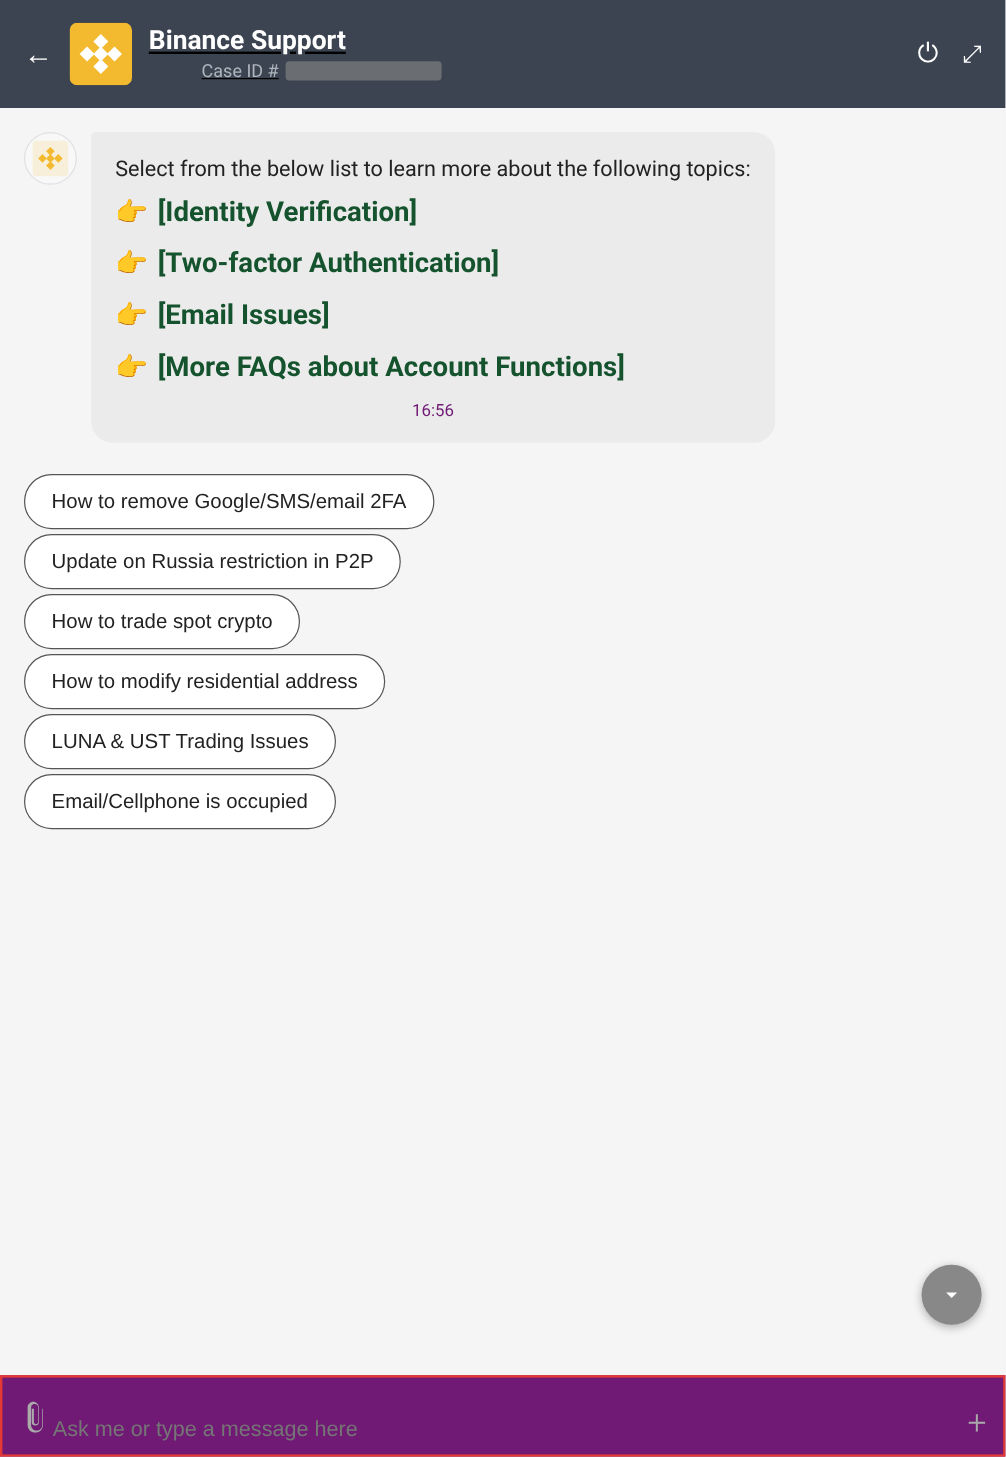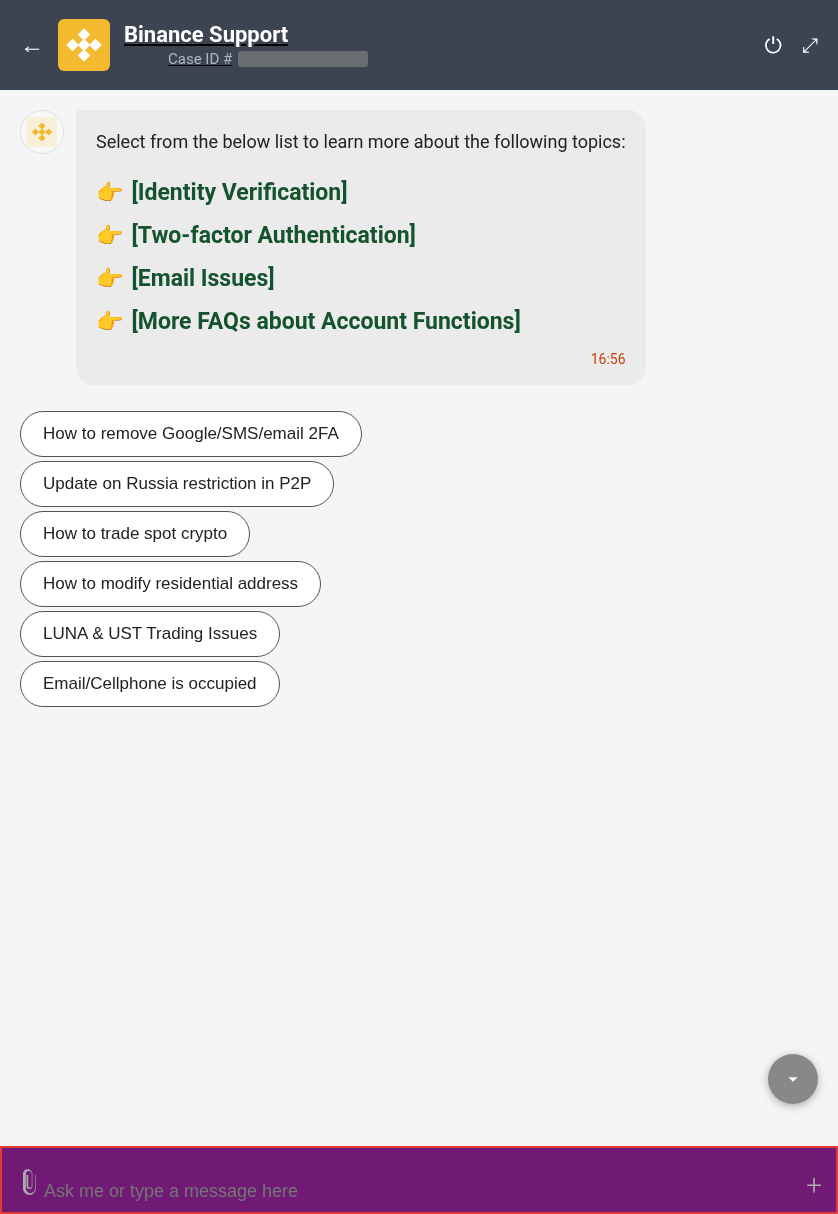--- a/index.html
+++ b/index.html
@@ -118,21 +118,21 @@
       border-radius: 4px 18px 18px 18px;
       padding: 18px 20px;
       max-width: 640px;
       position: relative;
     }
 
     .bot-bubble p {
       font-size: 18px;
       color: #222;
       line-height: 1.5;
-      margin-bottom: 24px;
+      margin-bottom: 8px;
     }
 
     .bot-link {
       display: flex;
       align-items: center;
       gap: 8px;
       margin-bottom: 16px;
       cursor: pointer;
     }
 
@@ -145,22 +145,22 @@
     }
 
     .link-text {
       color: #14532d;
       font-size: 23px;
       text-decoration: none;
       font-weight: bold;
     }
 
     .timestamp {
-      text-align: right;
-      color: #c2410c;
+      text-align: center;
+      color: #701a75;
       font-size: 14px;
       margin-top: 10px;
     }
 
     
     .quick-replies {
       display: flex;
       flex-direction: column;
       align-items: flex-start;
       gap: 4px;

